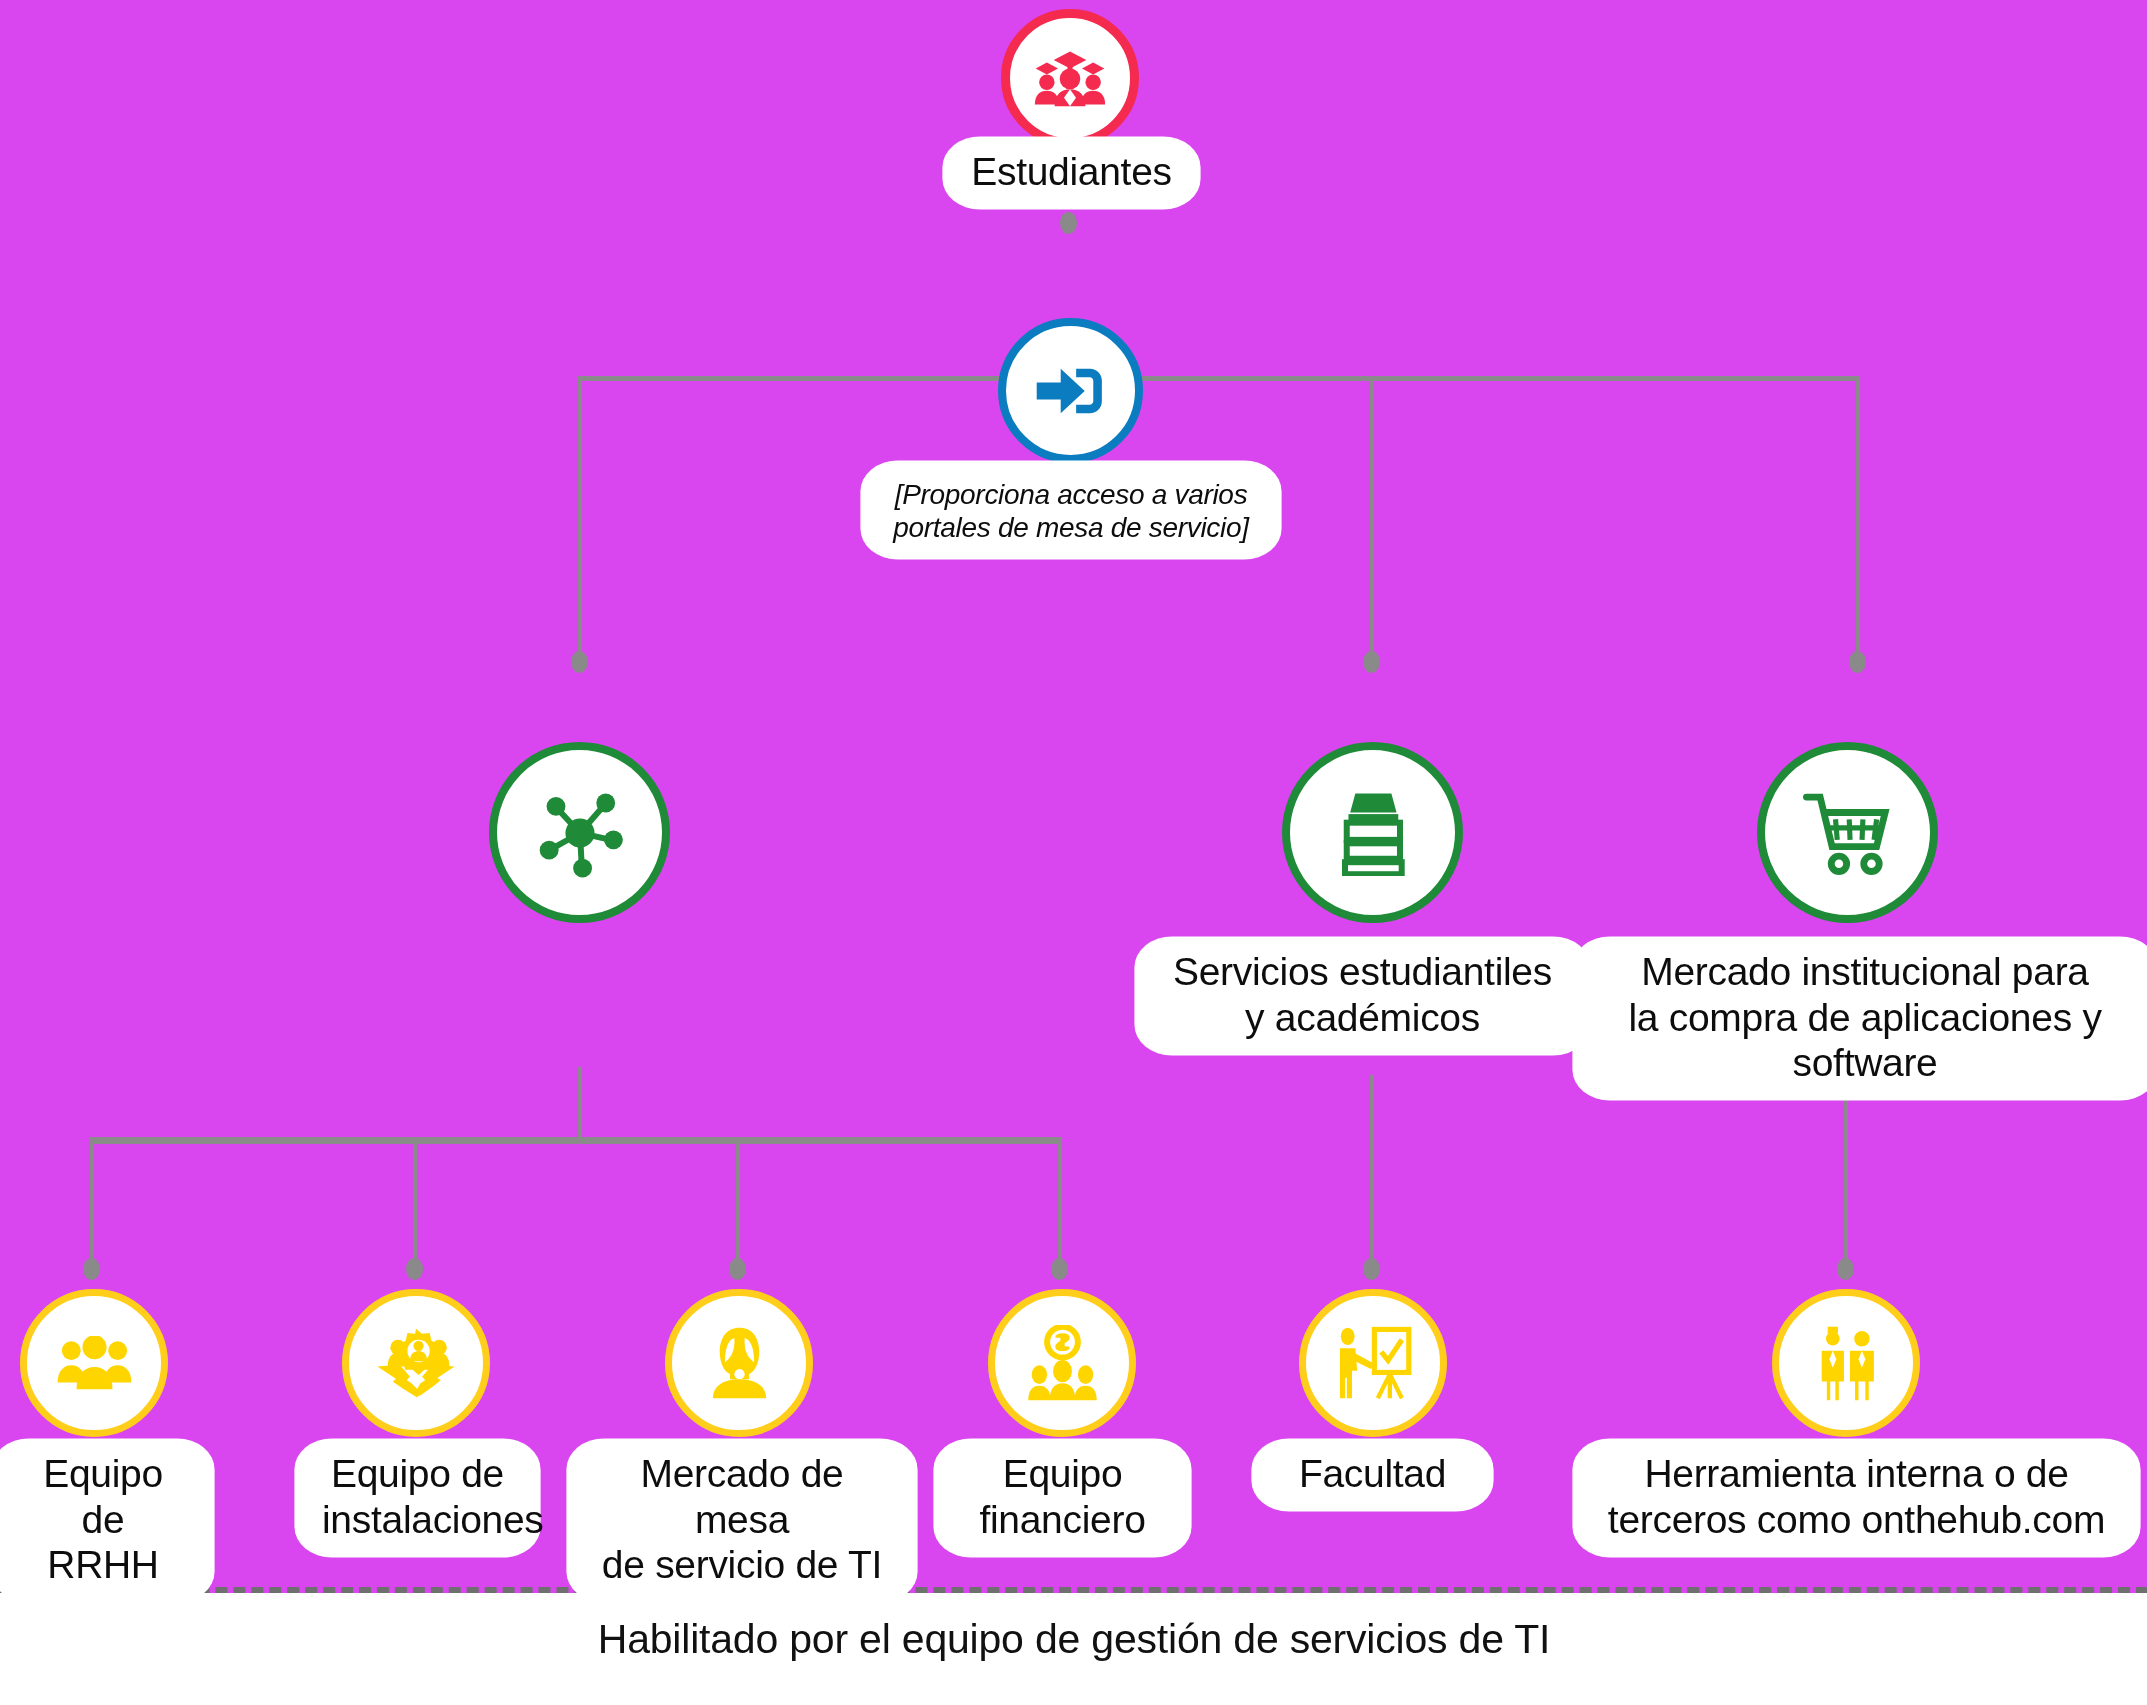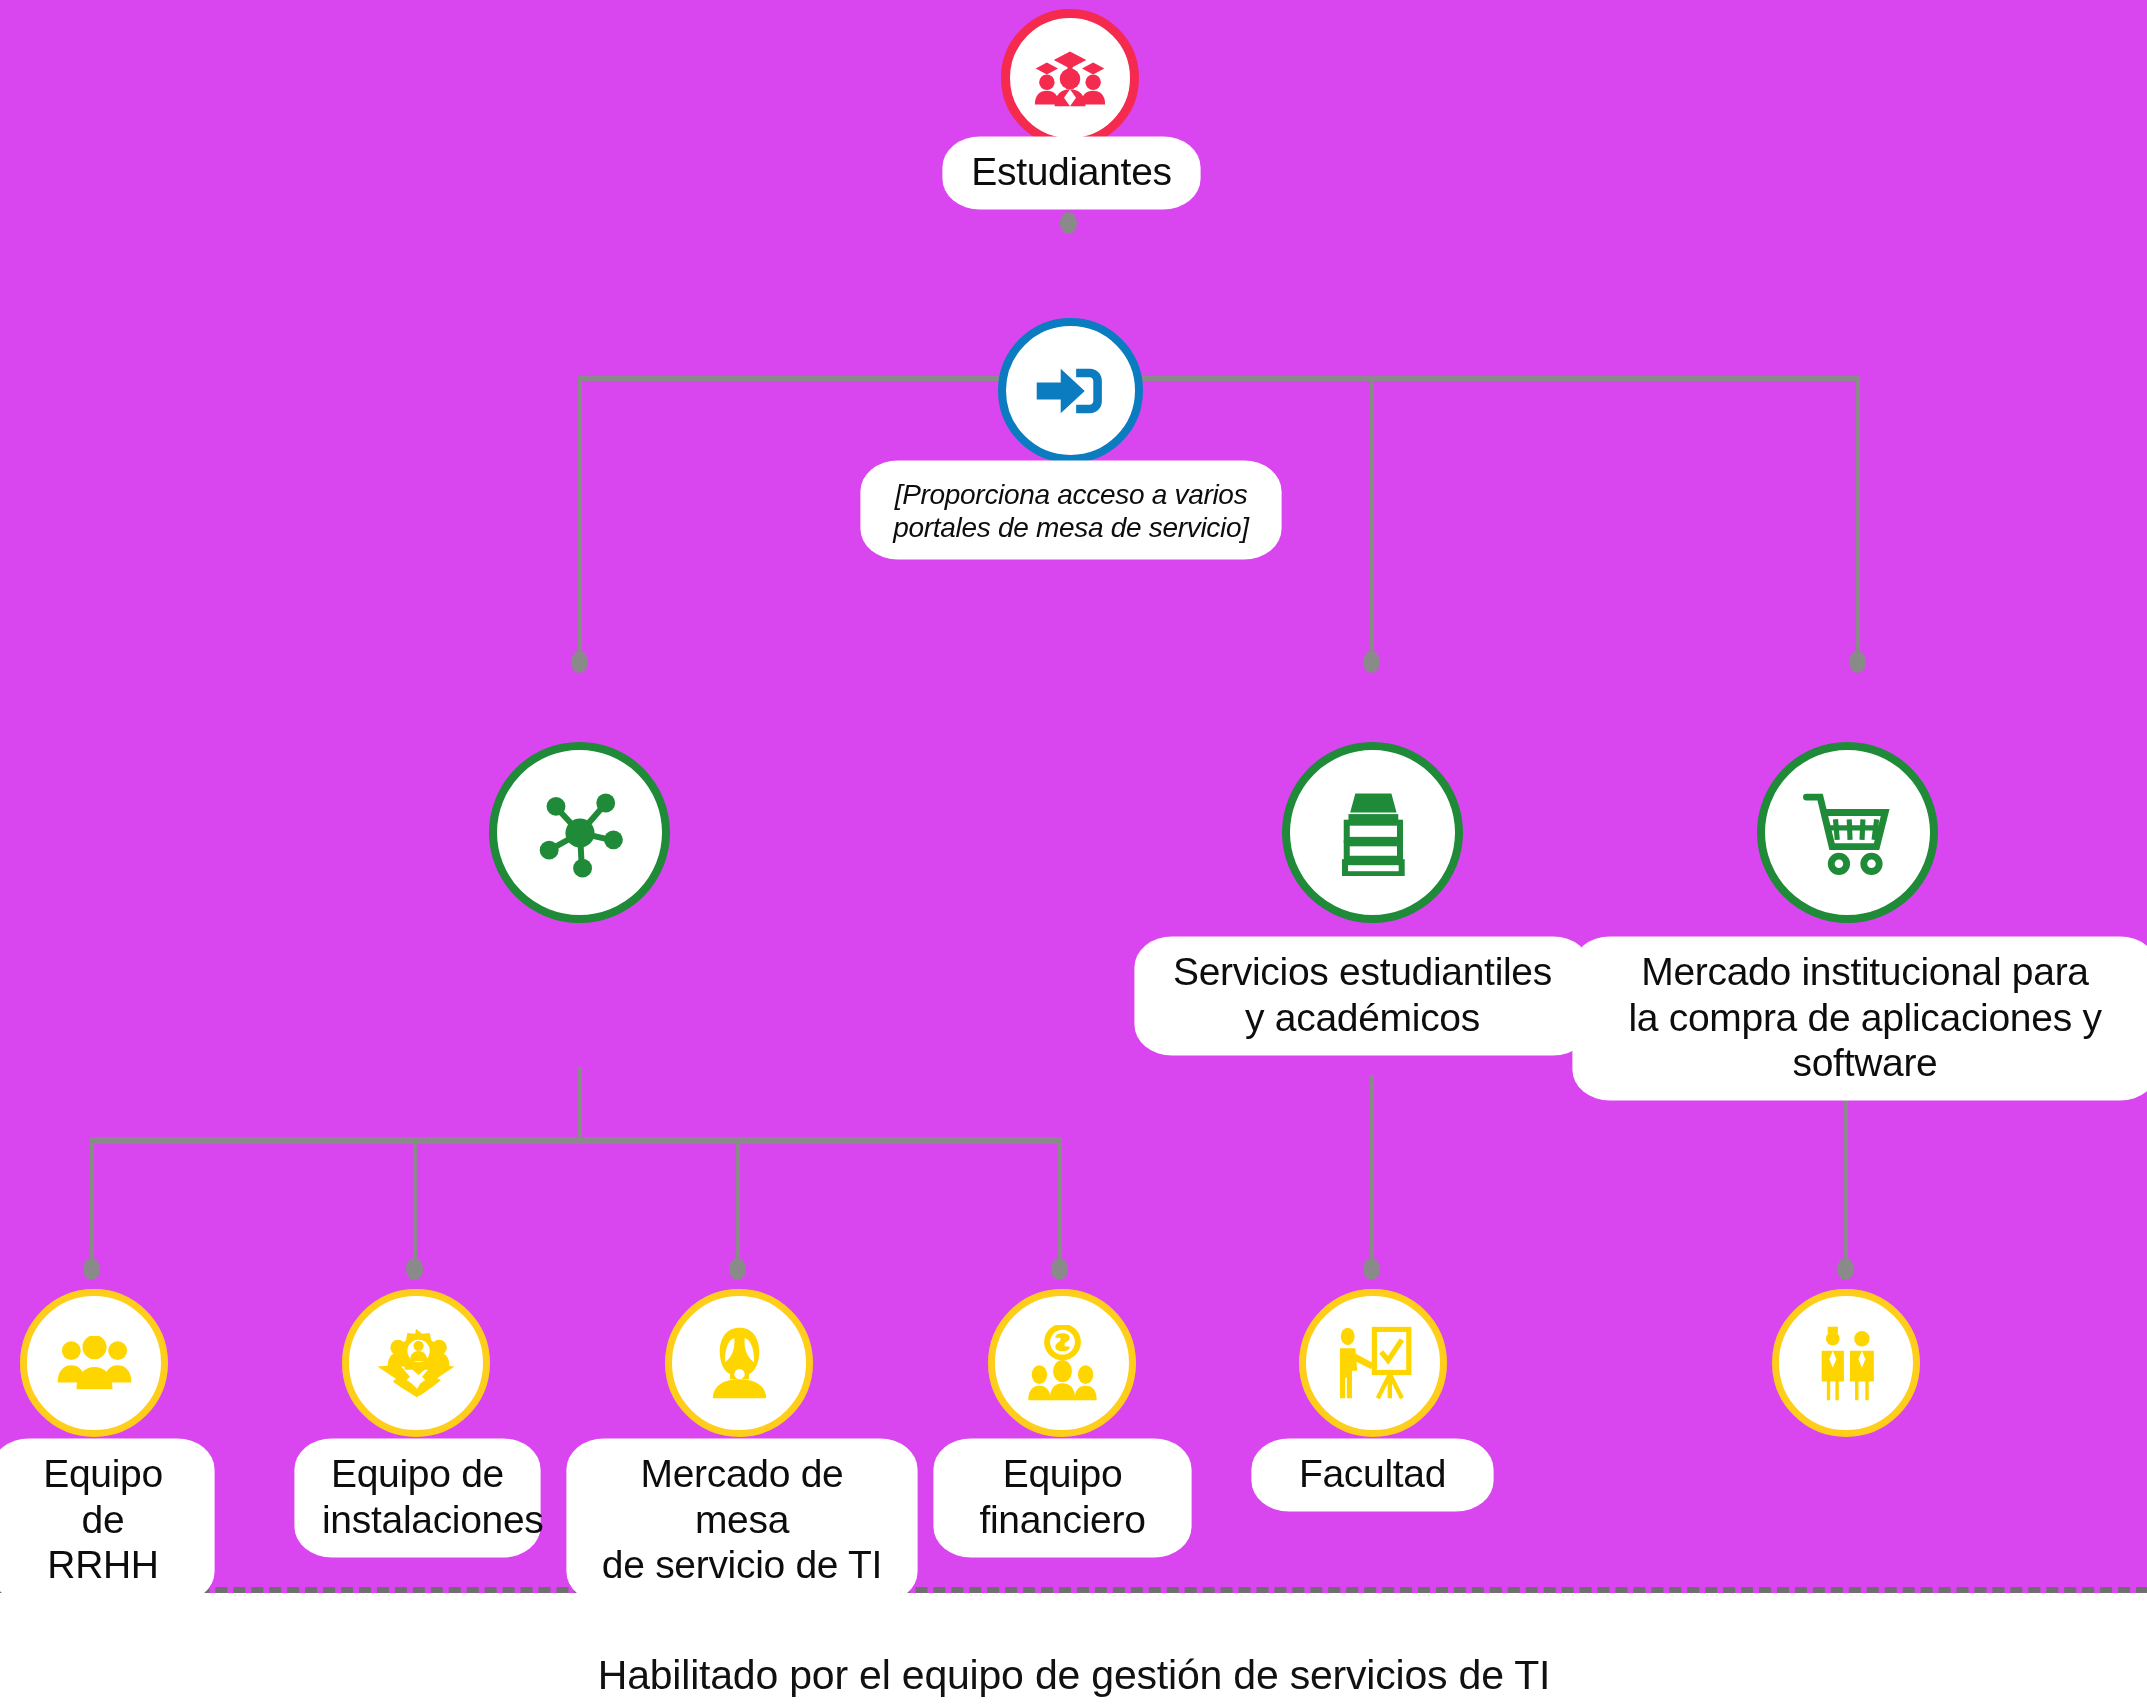--- a/index.html
+++ b/index.html
@@ -78,21 +78,21 @@
     display: block;
     font-style: italic;
     font-size: 28px;
     letter-spacing: -0.3px;
     margin-top: 6px;
     white-space: pre-line;
   }
   .footer {
     position: absolute;
     left: 0;
-    top: 1652px;
+    top: 1616px;
     width: 2148px;
     text-align: center;
     font-size: 41px;
     color: #111111;
     letter-spacing: -0.2px;
   }
 </style>
 </head>
 <body>
 
@@ -341,19 +341,23 @@
             <circle cx="24" cy="16" r="8"></circle>
             <path d="M11 30 L37 30 L37 66 L31 66 L31 88 L27 88 L27 66 L21 66 L21 88 L17 88 L17 66 L11 66 Z"></path>
             <path d="M24 30 L20 40 L24 50 L28 40 Z" fill="#ffffff"></path>
             <circle cx="58" cy="16" r="9"></circle>
             <path d="M44 30 L72 30 L72 66 L66 66 L66 88 L62 88 L62 66 L54 66 L54 88 L50 88 L50 66 L44 66 Z"></path>
             <path d="M58 30 L54 40 L58 50 L62 40 Z" fill="#ffffff"></path>
           </g>
         </svg>
       </span>
     </div>
+    <div class="label" style="left:1581px; top:1447px; width:551px;">
+      <span class="t1">Herramienta interna o de
+terceros como onthehub.com</span>
+    </div>
 
   </div>
 
   <div class="footer">Habilitado por el equipo de gestión de servicios de TI</div>
 
 </div>
 
 
 </body></html>

